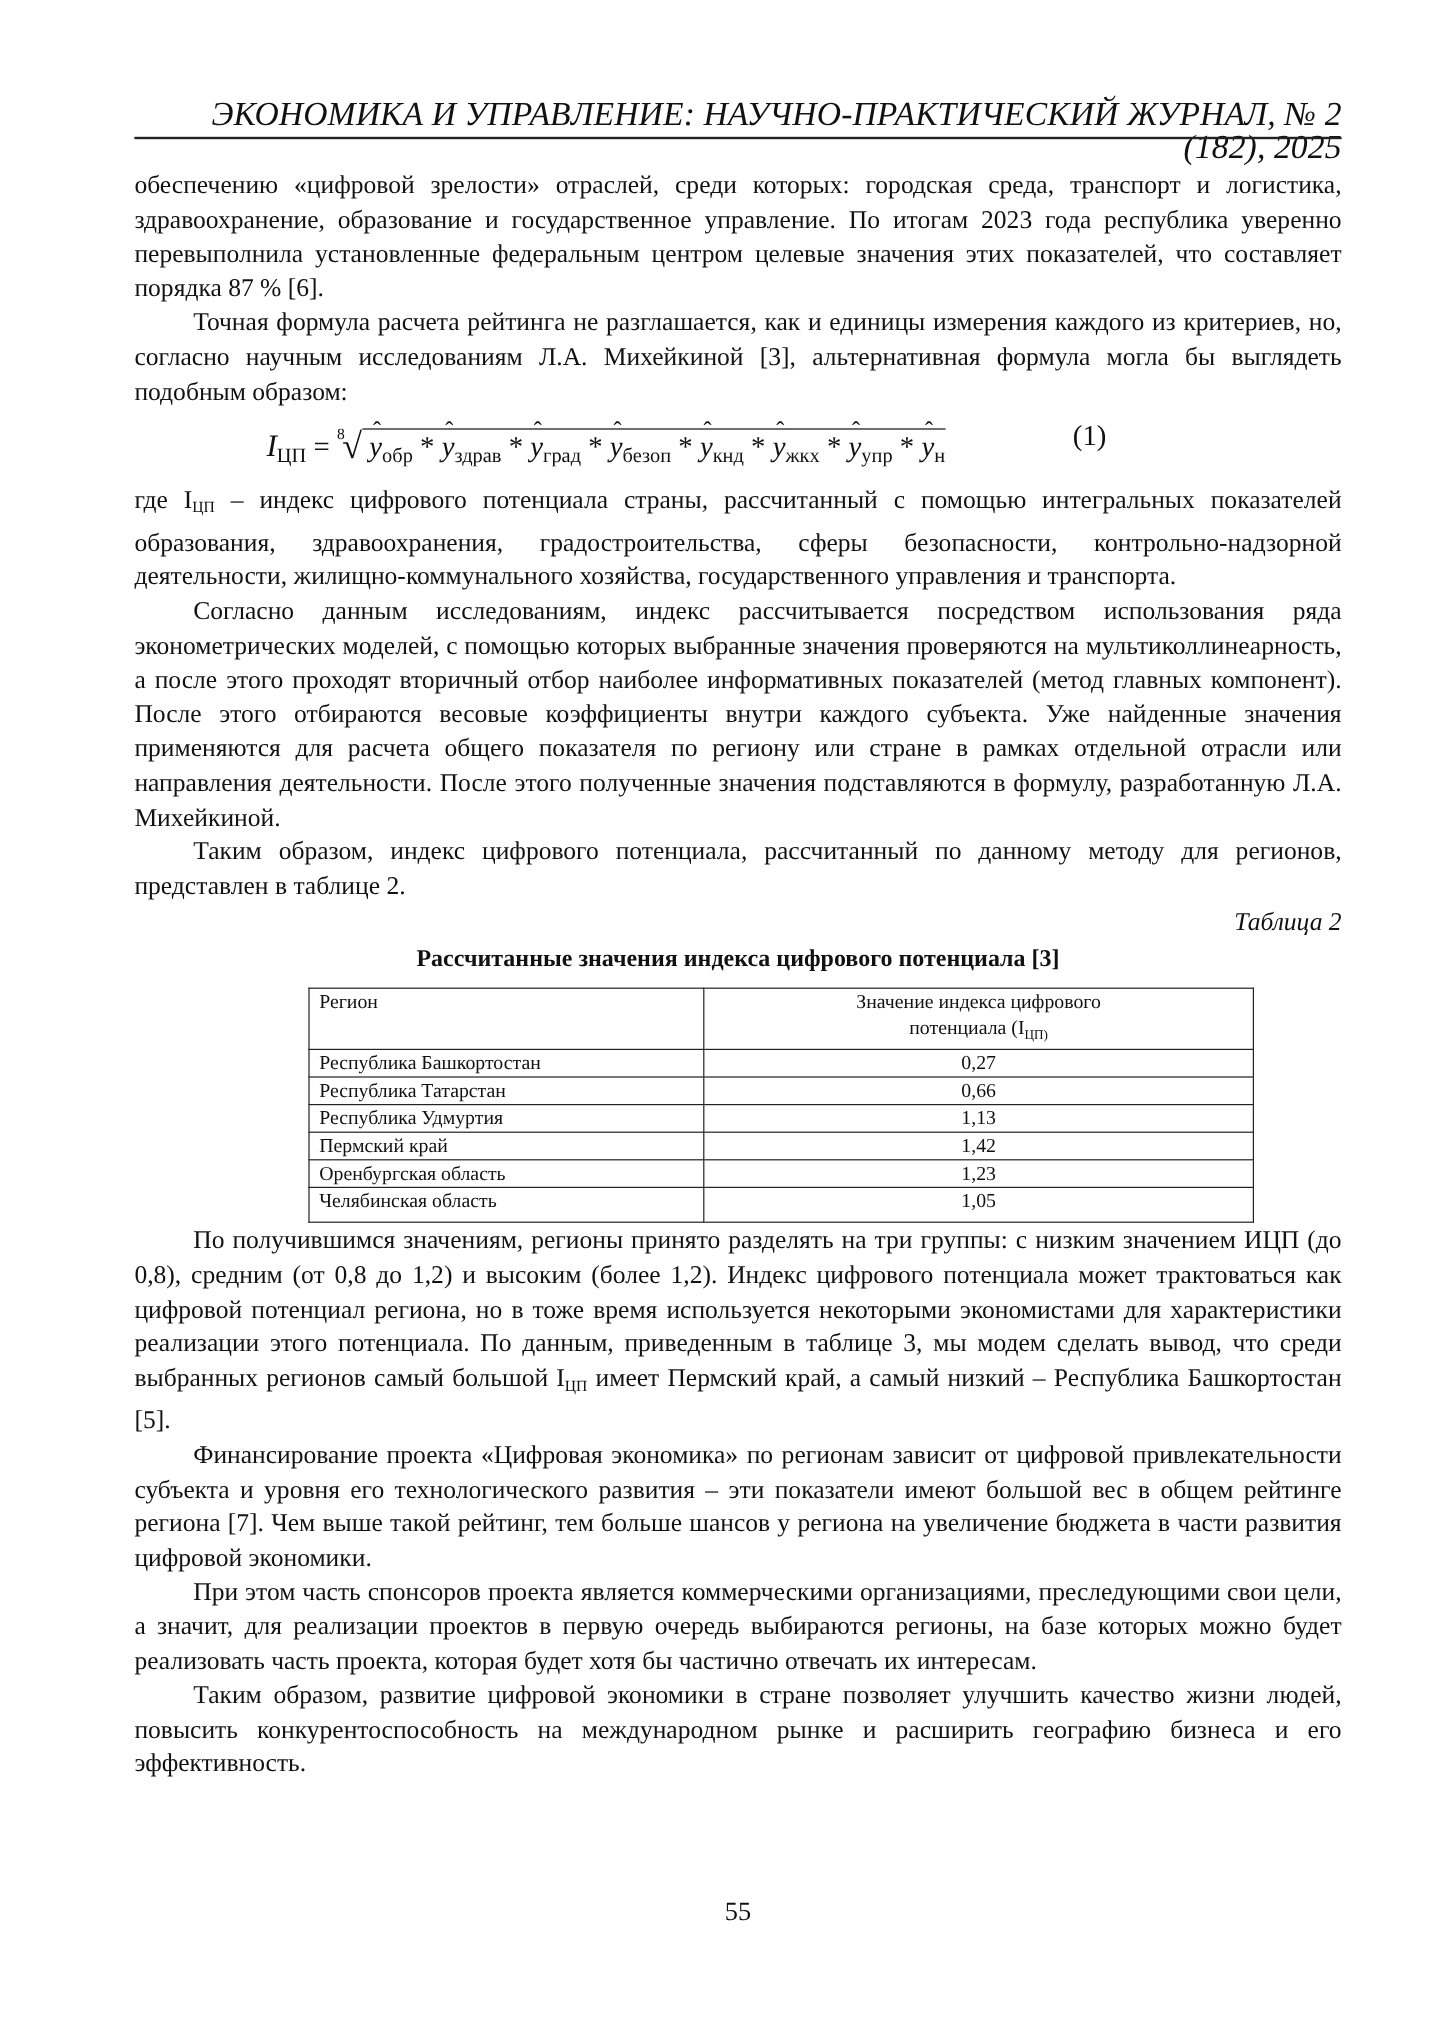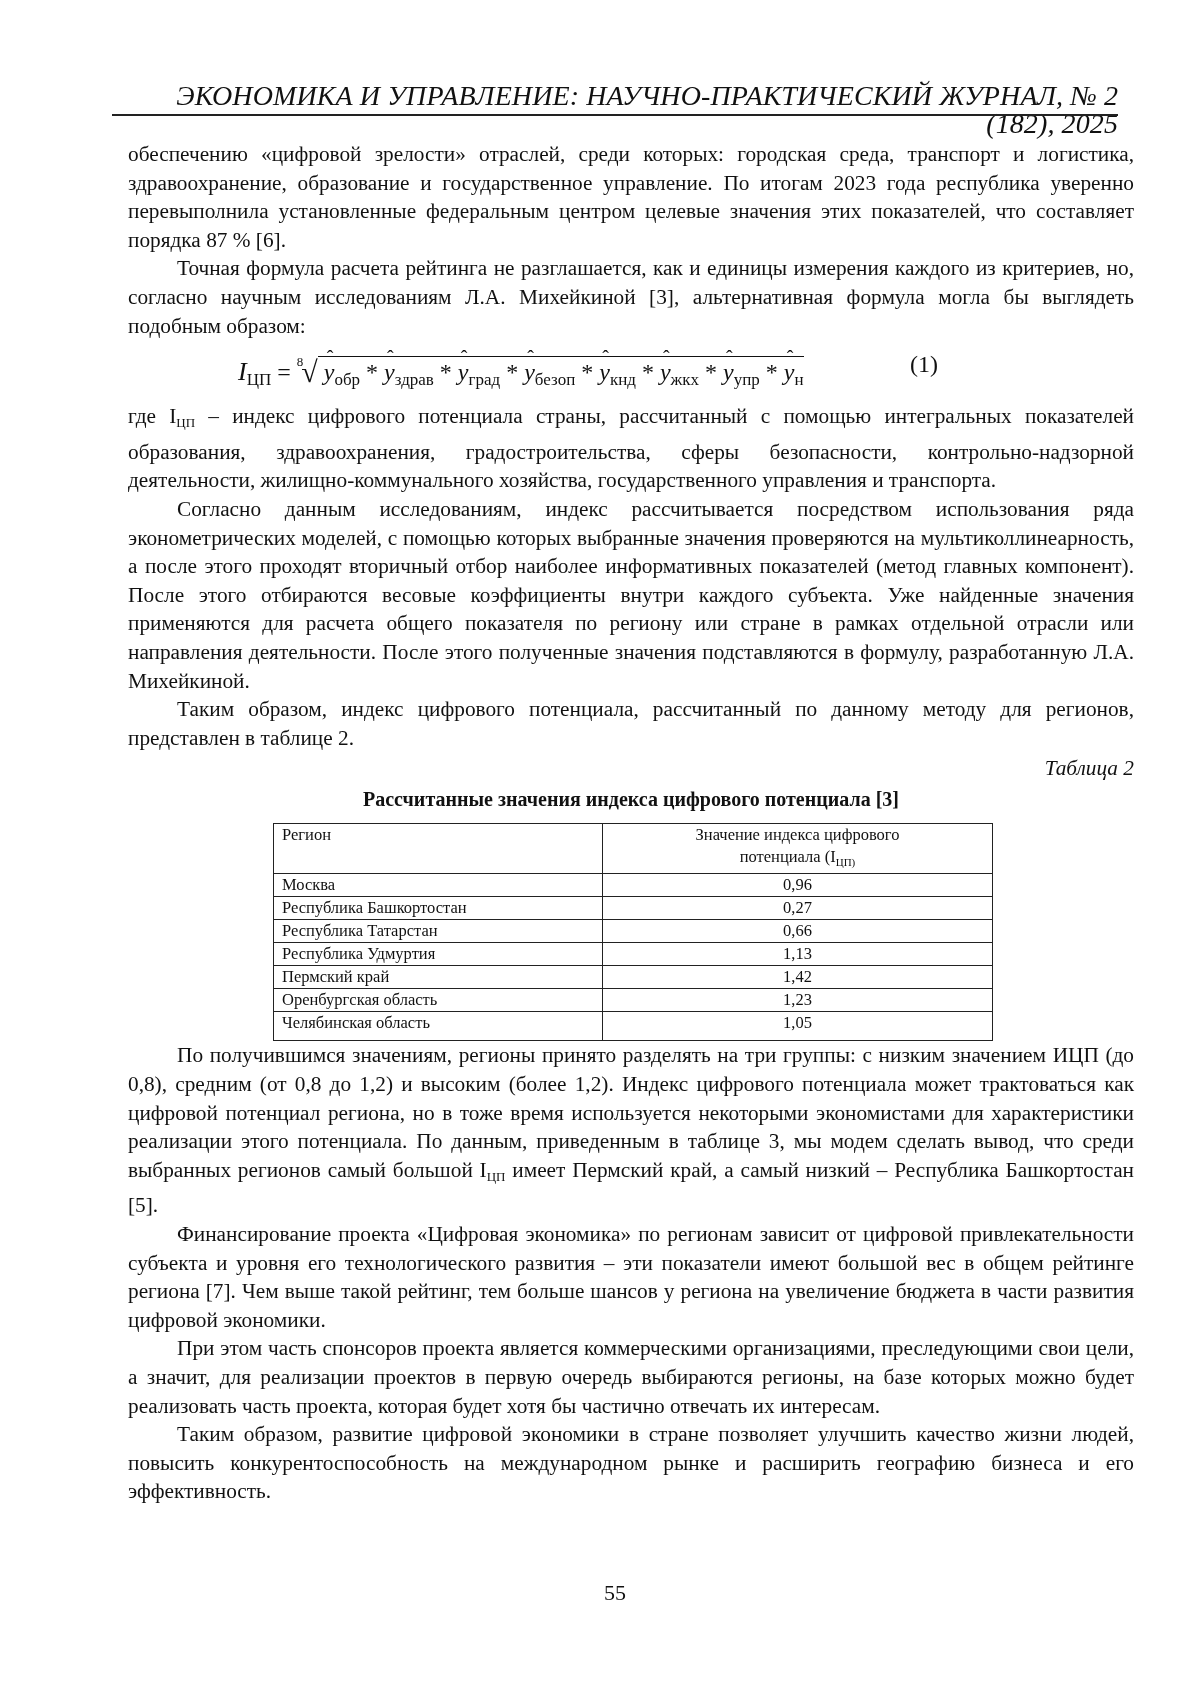--- a/index.html
+++ b/index.html
@@ -3,37 +3,37 @@
 <meta charset="utf-8">
 <style>
   html, body { margin: 0; padding: 0; background: #ffffff; }
   body { width: 1200px; height: 1698px; position: relative; overflow: hidden;
          font-family: "Liberation Serif", "DejaVu Serif", serif; color: #111; }
   .page { position: absolute; left: 112px; top: 0; width: 1006px; }
   .running-head { position: absolute; top: 82px; left: 0; width: 1006px; text-align: right;
                   font-style: italic; font-size: 28px; letter-spacing: 0.1px; line-height: 28px; }
   .head-rule { position: absolute; top: 114px; left: 0; width: 1006px; height: 0;
                border-top: 2px solid #222; }
-  .body { position: absolute; top: 140px; left: 16px; width: 1006px; font-size: 21.3px; line-height: 28.6px; }
+  .body { position: absolute; top: 140px; left: 0; width: 1006px; font-size: 21.3px; line-height: 28.6px; }
   .body p { margin: 0; text-align: justify; }
   .body p.indent { text-indent: 49px; }
   .formula { height: 52px; position: relative; margin: 4px 0 6px 0; }
   .formula .expr { position: absolute; left: 110px; top: 4px; font-size: 24px; font-style: normal; white-space: nowrap; }
   .formula .expr .I { font-style: italic; font-size: 26px; }
   .formula .expr sub { font-size: 17px; font-style: normal; vertical-align: -5px; }
   .formula .root-idx { font-size: 13px; vertical-align: 14px; margin-right: -2px; }
   .formula .radical { font-size: 30px; vertical-align: -2px; }
   .formula .under { border-top: 1.5px solid #111; padding-top: 2px; }
   .formula .yhat { font-style: italic; position: relative; display: inline-block; }
   .formula .yhat::before { content: "\02C6"; position: absolute; left: 3px; top: -14px; font-size: 20px; font-style: normal; }
   .formula .num { position: absolute; right: 196px; top: 6px; font-size: 24px; }
   .sub-i { font-size: 13px; vertical-align: -4px; }
   .table-label { text-align: right; font-style: italic; margin-top: 2px; }
   .table-title { text-align: center; font-weight: bold; font-size: 20px; margin: 2px 0 10px 0; }
-  table.data { border-collapse: collapse; margin-left: 145px; width: 720px; font-size: 16.5px; line-height: 22px; }
+  table.data { border-collapse: collapse; margin-left: 145px; width: 788px; font-size: 16.5px; line-height: 22px; }
   table.data td { border: 1.5px solid #222; padding: 0 8px; vertical-align: top; }
   table.data td.c1 { width: 312px; }
   table.data td.c2 { text-align: center; }
   table.data tr.header td { height: 46px; }
   table.data tr.body-row td { height: 22px; }
   table.data tr.last td { height: 28px; }
   .after-table { margin-top: 32px; }
   .page-number { position: absolute; top: 1580px; left: 0; width: 1006px; text-align: center; font-size: 22px; }
 </style>
 </head>
@@ -72,24 +72,20 @@
     <div class="table-label">Таблица 2</div>
     <div class="table-title">Рассчитанные значения индекса цифрового потенциала [3]</div>
 
     <table class="data">
       <tbody>
           <tr class="header">
         <td class="c1">Регион</td>
         <td class="c2"><span>Значение индекса цифрового</span><br><span>потенциала (I</span><span class="sub-i" style="font-size:11px">ЦП)</span></td>
       </tr>
       <tr class="body-row">
-            <td class="c1">Москва</td>
-            <td class="c2">0,96</td>
-          </tr>
-      <tr class="body-row">
             <td class="c1">Республика Башкортостан</td>
             <td class="c2">0,27</td>
           </tr>
       <tr class="body-row">
             <td class="c1">Республика Татарстан</td>
             <td class="c2">0,66</td>
           </tr>
       <tr class="body-row">
             <td class="c1">Республика Удмуртия</td>
             <td class="c2">1,13</td>

